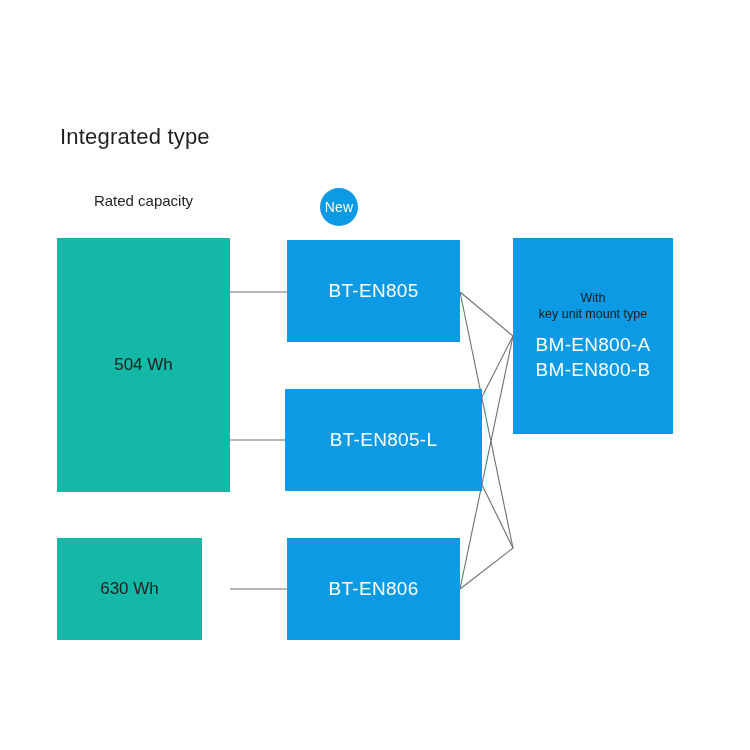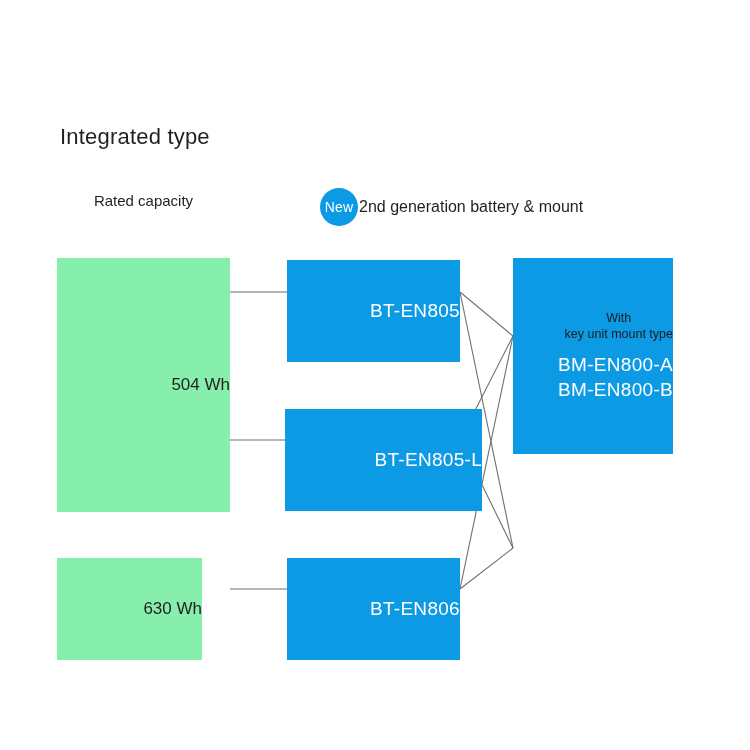--- a/index.html
+++ b/index.html
@@ -77,26 +77,25 @@
     width: 750px;
     height: 750px;
   }
 
   
   .node {
     position: absolute;
     box-sizing: border-box;
     display: flex;
     flex-direction: column;
-    align-items: flex-end;
+    align-items: center;
     justify-content: center;
-    margin-top: 20px;
   }
   .node.gray {
-    background: #86efac;
+    background: #14b8a6;
     color: #231f20;
     font-size: 17px;
   }
   .node.blue {
     background: #0d9ae5;
     color: #ffffff;
   }
   .node .code {
     font-size: 19px;
     color: #ffffff;
@@ -128,21 +127,20 @@
 <body>
 
 <div id="canvas">
 
   <div id="page-title">Integrated type</div>
 
   <div id="col-header-capacity">Rated capacity</div>
 
   <div id="col-header-generation">
     <span class="new-badge">New</span>
-    <span id="generation-label">2nd generation battery &amp; mount</span>
   </div>
 
   <svg id="connectors" viewBox="0 0 750 750">
     <g stroke="#6e6e6e" stroke-width="1.1" fill="none">
 
       <line x1="230" y1="292" x2="287" y2="292"></line>
       <line x1="230" y1="440" x2="287" y2="440"></line>
       <line x1="230" y1="589" x2="287" y2="589"></line>
 
       <line x1="460" y1="292" x2="513" y2="336"></line>

